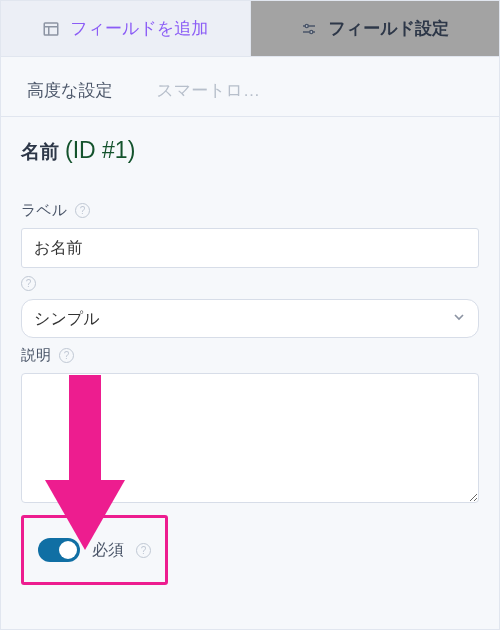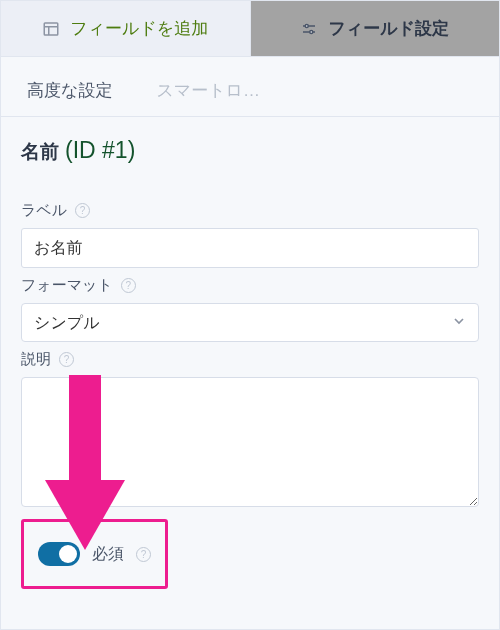--- a/index.html
+++ b/index.html
@@ -25,21 +25,21 @@
       border-bottom: 1px solid #e1e6ef;
       background: #eceff6;
     }
     .top-tab {
       flex: 1;
       padding: 16px 12px;
       display: flex;
       align-items: center;
       justify-content: center;
       gap: 10px;
-      color: #4d7c0f;
+      color: #8b5cf6;
       font-size: 17px;
       cursor: pointer;
       border-right: 1px solid #e1e6ef;
     }
     .top-tab:last-child {
       border-right: none;
     }
     .top-tab.active {
       background: #a3a3a3;
       font-weight: 700;
@@ -126,21 +126,21 @@
       border: 1px solid #d7dde8;
       border-radius: 3px;
       font-size: 16px;
       color: #333;
       background: #fff;
     }
     .select-input {
       width: 100%;
       padding: 10px 12px;
       border: 1px solid #d7dde8;
-      border-radius: 4px;
+      border-radius: 12px;
       font-size: 16px;
       color: #333;
       background: #fff;
       appearance: none;
       position: relative;
     }
     .select-wrap {
       position: relative;
     }
     .select-chevron {
@@ -247,21 +247,20 @@
     <div class="form-group">
       <div class="form-label">
         <span>ラベル</span>
         <span class="help-icon">?</span>
       </div>
       <input type="text" class="text-input" value="お名前" style="">
     </div>
 
     <div class="form-group">
       <div class="form-label">
-        <span>フォーマット</span>
         <span class="help-icon">?</span>
       </div>
       <div class="select-wrap">
         <select class="select-input">
           <option>シンプル</option>
         </select>
         <span class="select-chevron">
           <svg width="16" height="16" viewBox="0 0 24 24" fill="none" stroke="currentColor" stroke-width="2.5">
             <polyline points="6 9 12 15 18 9"></polyline>
           </svg>

